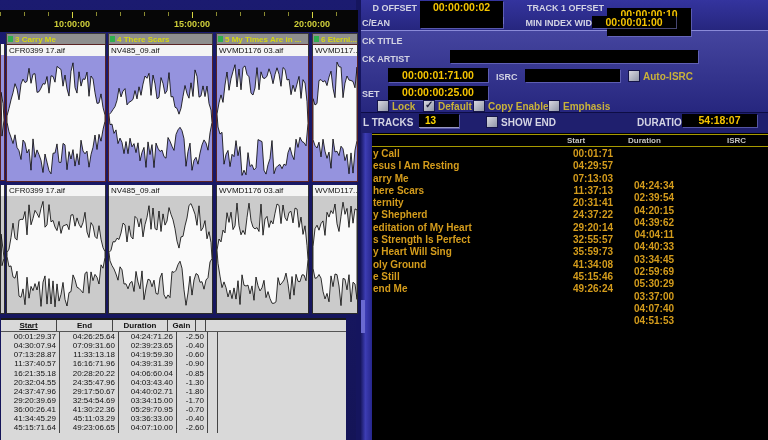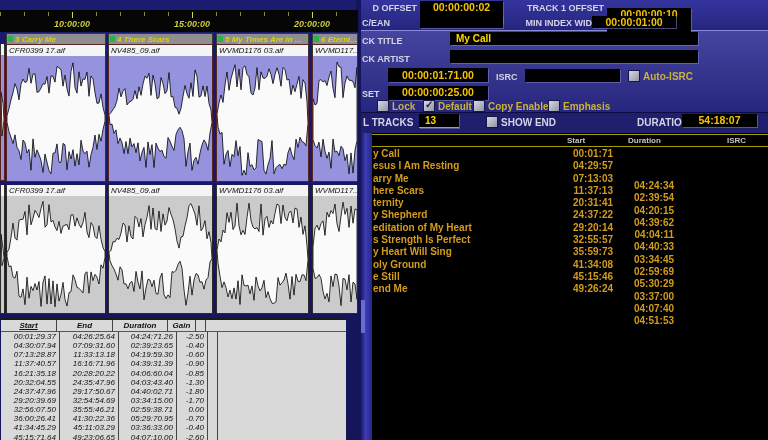--- a/index.html
+++ b/index.html
@@ -1,20 +1,20 @@
 <!DOCTYPE html>
 <html><head>
 <meta charset="utf-8">
 <style>
   html,body{margin:0;padding:0;background:#000;}
   .screen{position:relative;width:768px;height:440px;overflow:hidden;
     font-family:"Liberation Sans",sans-serif;background:#15155e;}
   
   .lwin{position:absolute;left:0;top:0;width:356px;height:440px;
-    background:linear-gradient(180deg,#1b1b70,#141457);font-style:italic;}
+    background:linear-gradient(180deg,#1b1b70,#141457);}
   .ruler{position:absolute;left:0;top:10px;width:358px;height:22px;background:#060606;}
   .tick{position:absolute;top:2px;width:1px;background:#8a8a30;}
   .tick.major{background:#d6d640;}
   .tlabel{position:absolute;top:9px;transform:translateX(-50%);
     font-size:9px;font-weight:bold;color:#cfcf3a;white-space:nowrap;}
   .seg{position:absolute;}
   .seghdr{height:10px;background:#8e8e8e;border:1px solid #3a3a3a;border-bottom:1px solid #5a2323;
     display:flex;align-items:center;overflow:hidden;white-space:nowrap;}
   .led{width:5px;height:6px;background:#2fae4e;margin:0 2px 0 1px;flex:0 0 auto;}
   .seghdr span.t{font-size:8px;font-weight:bold;color:#d6d612;}
@@ -255,27 +255,20 @@
         </div>
 
         <div class="trow">
           <div class="tc c1">29:20:39.69</div>
           <div class="tc c2">32:54:54.69</div>
           <div class="tc c3">03:34:15.00</div>
           <div class="tc c4">-1.70</div>
           <div class="tc cx"></div>
         </div>
 
-        <div class="trow">
-          <div class="tc c1">32:56:07.50</div>
-          <div class="tc c2">35:55:46.21</div>
-          <div class="tc c3">02:59:38.71</div>
-          <div class="tc c4">0.00</div>
-          <div class="tc cx"></div>
-        </div>
 
         <div class="trow">
           <div class="tc c1">36:00:26.41</div>
           <div class="tc c2">41:30:22.36</div>
           <div class="tc c3">05:29:70.95</div>
           <div class="tc c4">-0.70</div>
           <div class="tc cx"></div>
         </div>
 
         <div class="trow">
@@ -308,21 +301,20 @@
   <div class="fld" style="left:420px;top:1px;width:83px;height:22px;line-height:12px">00:00:00:02</div>
   <div class="lbl r" style="left:523px;top:3px;width:81px">TRACK 1 OFFSET</div>
   <div class="fld" style="left:607px;top:8px;width:84px;height:28px;line-height:12px">00:00:00:10</div>
 
   <div class="lbl" style="left:362px;top:18px">C/EAN</div>
   <div class="fld" style="left:420px;top:16px;width:83px;height:12px;line-height:12px"></div>
   <div class="lbl r" style="left:518px;top:18px;width:86px">MIN INDEX WIDTH</div>
   <div class="fld" style="left:592px;top:16px;width:84px;height:12px;line-height:12px">00:00:01:00</div>
 
   <div class="lbl" style="left:362px;top:36px">CK TITLE</div>
-  <div class="fld left" style="left:450px;top:32px;width:242px;height:13px;line-height:13px">My Call</div>
   <div class="lbl" style="left:362px;top:54px">CK ARTIST</div>
   <div class="fld left" style="left:450px;top:50px;width:242px;height:13px;line-height:13px"></div>
 
   <div class="fld" style="left:388px;top:68px;width:100px;height:14px;line-height:14px">00:00:01:71.00</div>
   <div class="lbl" style="left:496px;top:72px">ISRC</div>
   <div class="fld" style="left:525px;top:69px;width:95px;height:13px;line-height:13px"></div>
   <div class="cb" style="left:628px;top:70px"></div>
   <div class="olbl" style="left:643px;top:71px">Auto-ISRC</div>
 
   <div class="lbl" style="left:362px;top:89px">SET</div>

